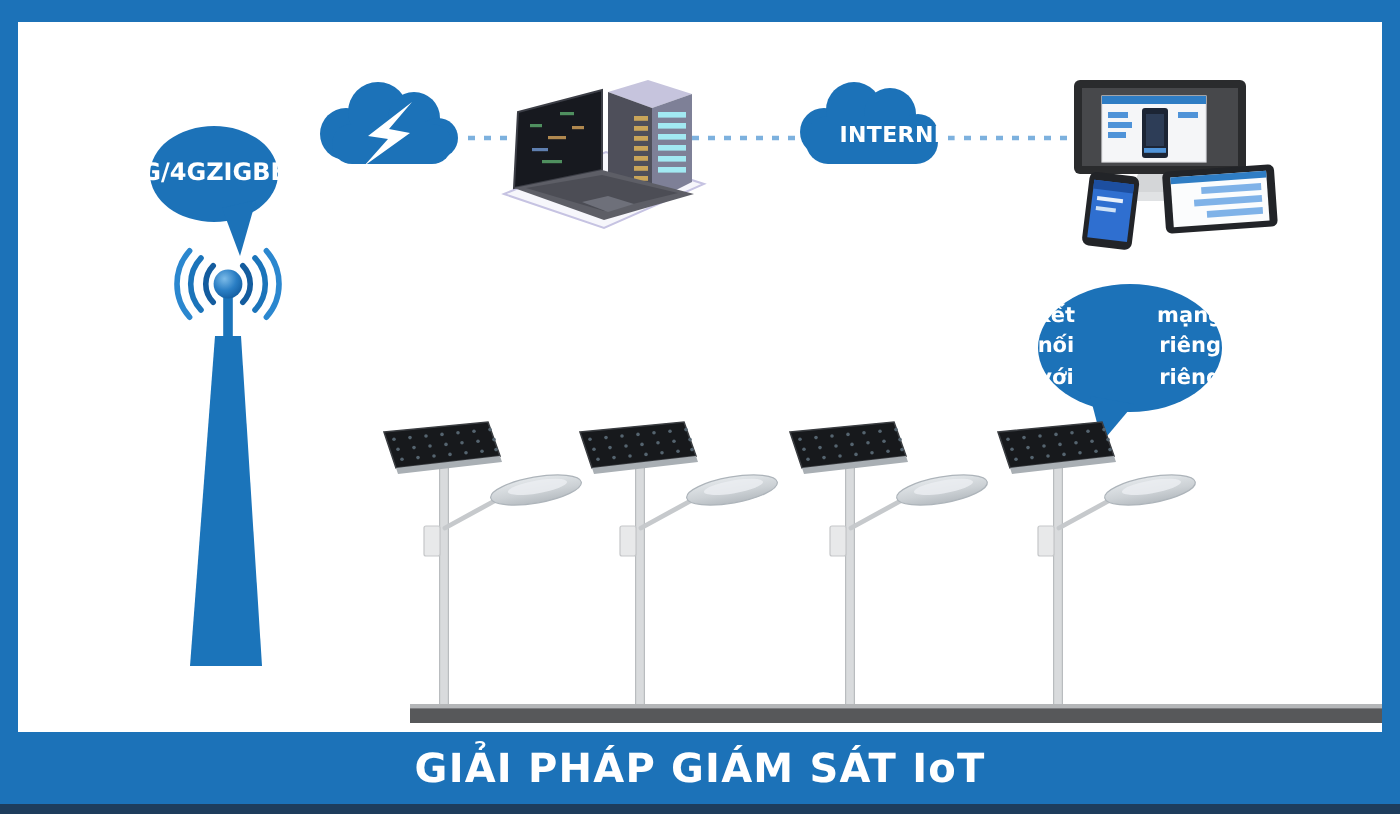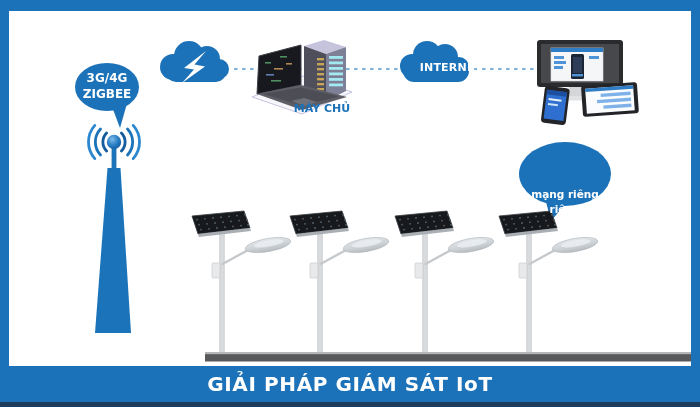--- a/index.html
+++ b/index.html
@@ -15,21 +15,21 @@
   
   #title-bar{left:0;top:366px;width:700px;height:36px;background:var(--primary_blue);
     display:flex;align-items:center;justify-content:center;text-align:right;}
   #title-bar .t{color:#fff;font-size:20px;font-weight:bold;letter-spacing:.6px;}
   #navy-strip{left:0;top:402px;width:700px;height:5px;background:var(--navy);}
   
   #canvas{left:0;top:0;width:700px;height:407px;}
   
   .lbl{position:absolute;pointer-events:none;}
   .blue-lbl{color:var(--primary_blue);font-weight:bold;text-align:center;}
-  .bubble-txt{color:#fff;text-align:center;display:flex;flex-direction:column;
+  .bubble-txt{color:#fff;text-align:center;display:flex;flex-direction:row;
     align-items:center;justify-content:center;}
   #bubble1-text{left:75px;top:63px;width:64px;height:48px;font-size:12px;font-weight:bold;line-height:1.3;}
   #bubble2-text{left:519px;top:142px;width:92px;height:64px;font-size:10.5px;font-weight:600;line-height:1.45;gap:41px;}
   #internet-text{left:413px;top:58px;width:76px;height:20px;color:#fff;font-weight:bold;
     font-size:11px;text-align:center;line-height:20px;letter-spacing:.2px;}
   #server-text{left:262px;top:102px;width:120px;font-size:11px;}
   #tower-text{left:22px;top:339px;width:160px;font-size:10.5px;letter-spacing:.2px;}
 </style>
 </head>
 <body>
@@ -222,21 +222,20 @@
     </g>
   </svg>
 
   <div class="lbl bubble-txt" id="bubble1-text">
     <span>3G/4G</span>
     <span>ZIGBEE</span>
   </div>
 
   <div class="lbl" id="internet-text">INTERNET</div>
 
-  <div class="lbl blue-lbl" id="server-text">MÁY CHỦ</div>
 
 
   <div class="lbl bubble-txt" id="bubble2-text">
     <span>kết nối với</span>
     <span>mạng riêng riêng</span>
   </div>
 
   <div class="abs" id="border-top"></div>
   <div class="abs" id="border-left"></div>
   <div class="abs" id="border-right"></div>

